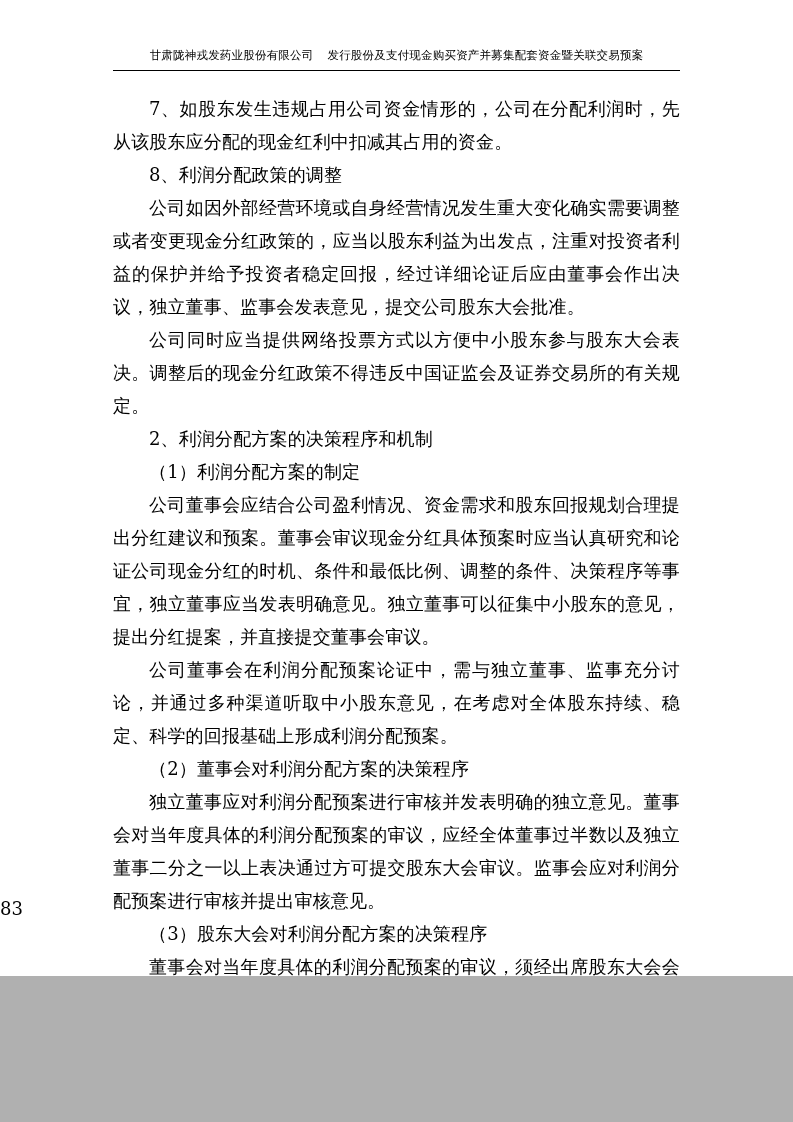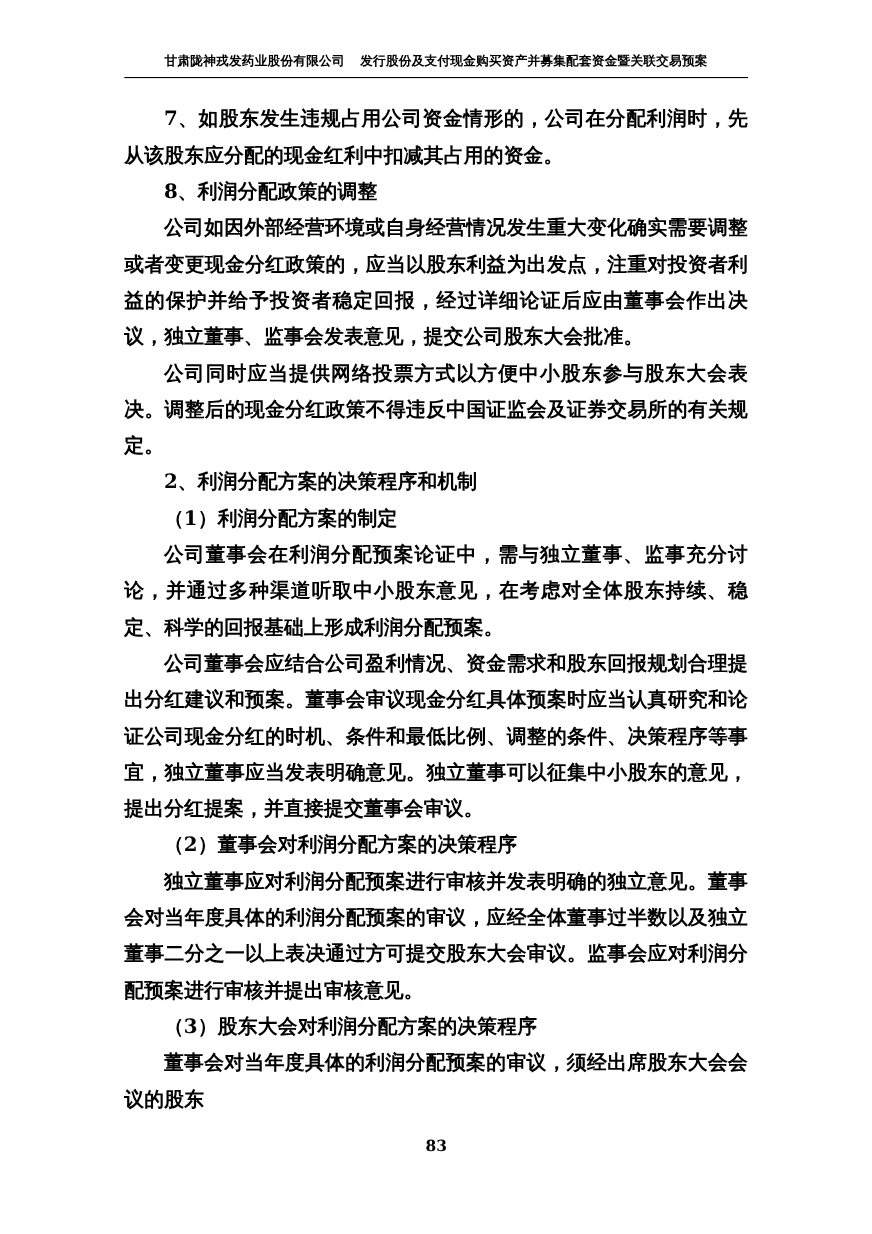--- a/index.html
+++ b/index.html
@@ -3,28 +3,27 @@
 <meta charset="utf-8">
 <style>
   html, body {
     margin: 0;
     padding: 0;
     background: #b0b0b0;
   }
   .page {
     position: relative;
     width: 793px;
-    height: 1122px;
+    height: 976px;
     background: #ffffff;
     margin: 0 auto;
     box-sizing: border-box;
     font-family: "DejaVu Serif", "Liberation Serif", serif;
     color: #000000;
     overflow: hidden;
-    font-weight: bold;
   }
   .header {
     position: absolute;
     top: 48px;
     left: 0;
     right: 0;
     text-align: center;
     font-family: "DejaVu Sans", "Liberation Sans", sans-serif;
     font-size: 11.5px;
     letter-spacing: 0.2px;
@@ -52,47 +51,46 @@
     margin: 0 0 0 0;
     font-size: 18px;
     line-height: 33px;
     text-align: justify;
     text-justify: inter-ideograph;
     text-indent: 2em;
     letter-spacing: 0.15px;
   }
   .footer {
     position: absolute;
-    bottom: 72px;
+    bottom: 57px;
     left: 0;
     right: 0;
-    text-align: center;
     font-family: "DejaVu Serif", "Liberation Serif", serif;
-    font-size: 14px;
+    font-size: 18px;
   }
 </style>
 </head>
 <body>
 
 <div class="page">
 
   <div class="header">
     <span class="hdr-left">甘肃陇神戎发药业股份有限公司</span><span class="hdr-right">发行股份及支付现金购买资产并募集配套资金暨关联交易预案</span>
   </div>
   <div class="header-rule"></div>
 
   <div class="content">
     <p class="para">7、如股东发生违规占用公司资金情形的，公司在分配利润时，先从该股东应分配的现金红利中扣减其占用的资金。</p>
     <p class="para">8、利润分配政策的调整</p>
     <p class="para">公司如因外部经营环境或自身经营情况发生重大变化确实需要调整或者变更现金分红政策的，应当以股东利益为出发点，注重对投资者利益的保护并给予投资者稳定回报，经过详细论证后应由董事会作出决议，独立董事、监事会发表意见，提交公司股东大会批准。</p>
     <p class="para">公司同时应当提供网络投票方式以方便中小股东参与股东大会表决。调整后的现金分红政策不得违反中国证监会及证券交易所的有关规定。</p>
     <p class="para">2、利润分配方案的决策程序和机制</p>
     <p class="para">（1）利润分配方案的制定</p>
+    <p class="para">公司董事会应结合公司盈利情况、资金需求和股东回报规划合理提出分红建议和预案。董事会审议现金分红具体预案时应当认真研究和论证公司现金分红的时机、条件和最低比例、调整的条件、决策程序等事宜，独立董事应当发表明确意见。独立董事可以征集中小股东的意见，提出分红提案，并直接提交董事会审议。</p>
     <p class="para">公司董事会在利润分配预案论证中，需与独立董事、监事充分讨论，并通过多种渠道听取中小股东意见，在考虑对全体股东持续、稳定、科学的回报基础上形成利润分配预案。</p>
-    <p class="para">公司董事会应结合公司盈利情况、资金需求和股东回报规划合理提出分红建议和预案。董事会审议现金分红具体预案时应当认真研究和论证公司现金分红的时机、条件和最低比例、调整的条件、决策程序等事宜，独立董事应当发表明确意见。独立董事可以征集中小股东的意见，提出分红提案，并直接提交董事会审议。</p>
     <p class="para">（2）董事会对利润分配方案的决策程序</p>
     <p class="para">独立董事应对利润分配预案进行审核并发表明确的独立意见。董事会对当年度具体的利润分配预案的审议，应经全体董事过半数以及独立董事二分之一以上表决通过方可提交股东大会审议。监事会应对利润分配预案进行审核并提出审核意见。</p>
     <p class="para">（3）股东大会对利润分配方案的决策程序</p>
     <p class="para">董事会对当年度具体的利润分配预案的审议，须经出席股东大会会议的股东</p>
   </div>
 
   <div class="footer">
     <span>83</span>
   </div>
 

